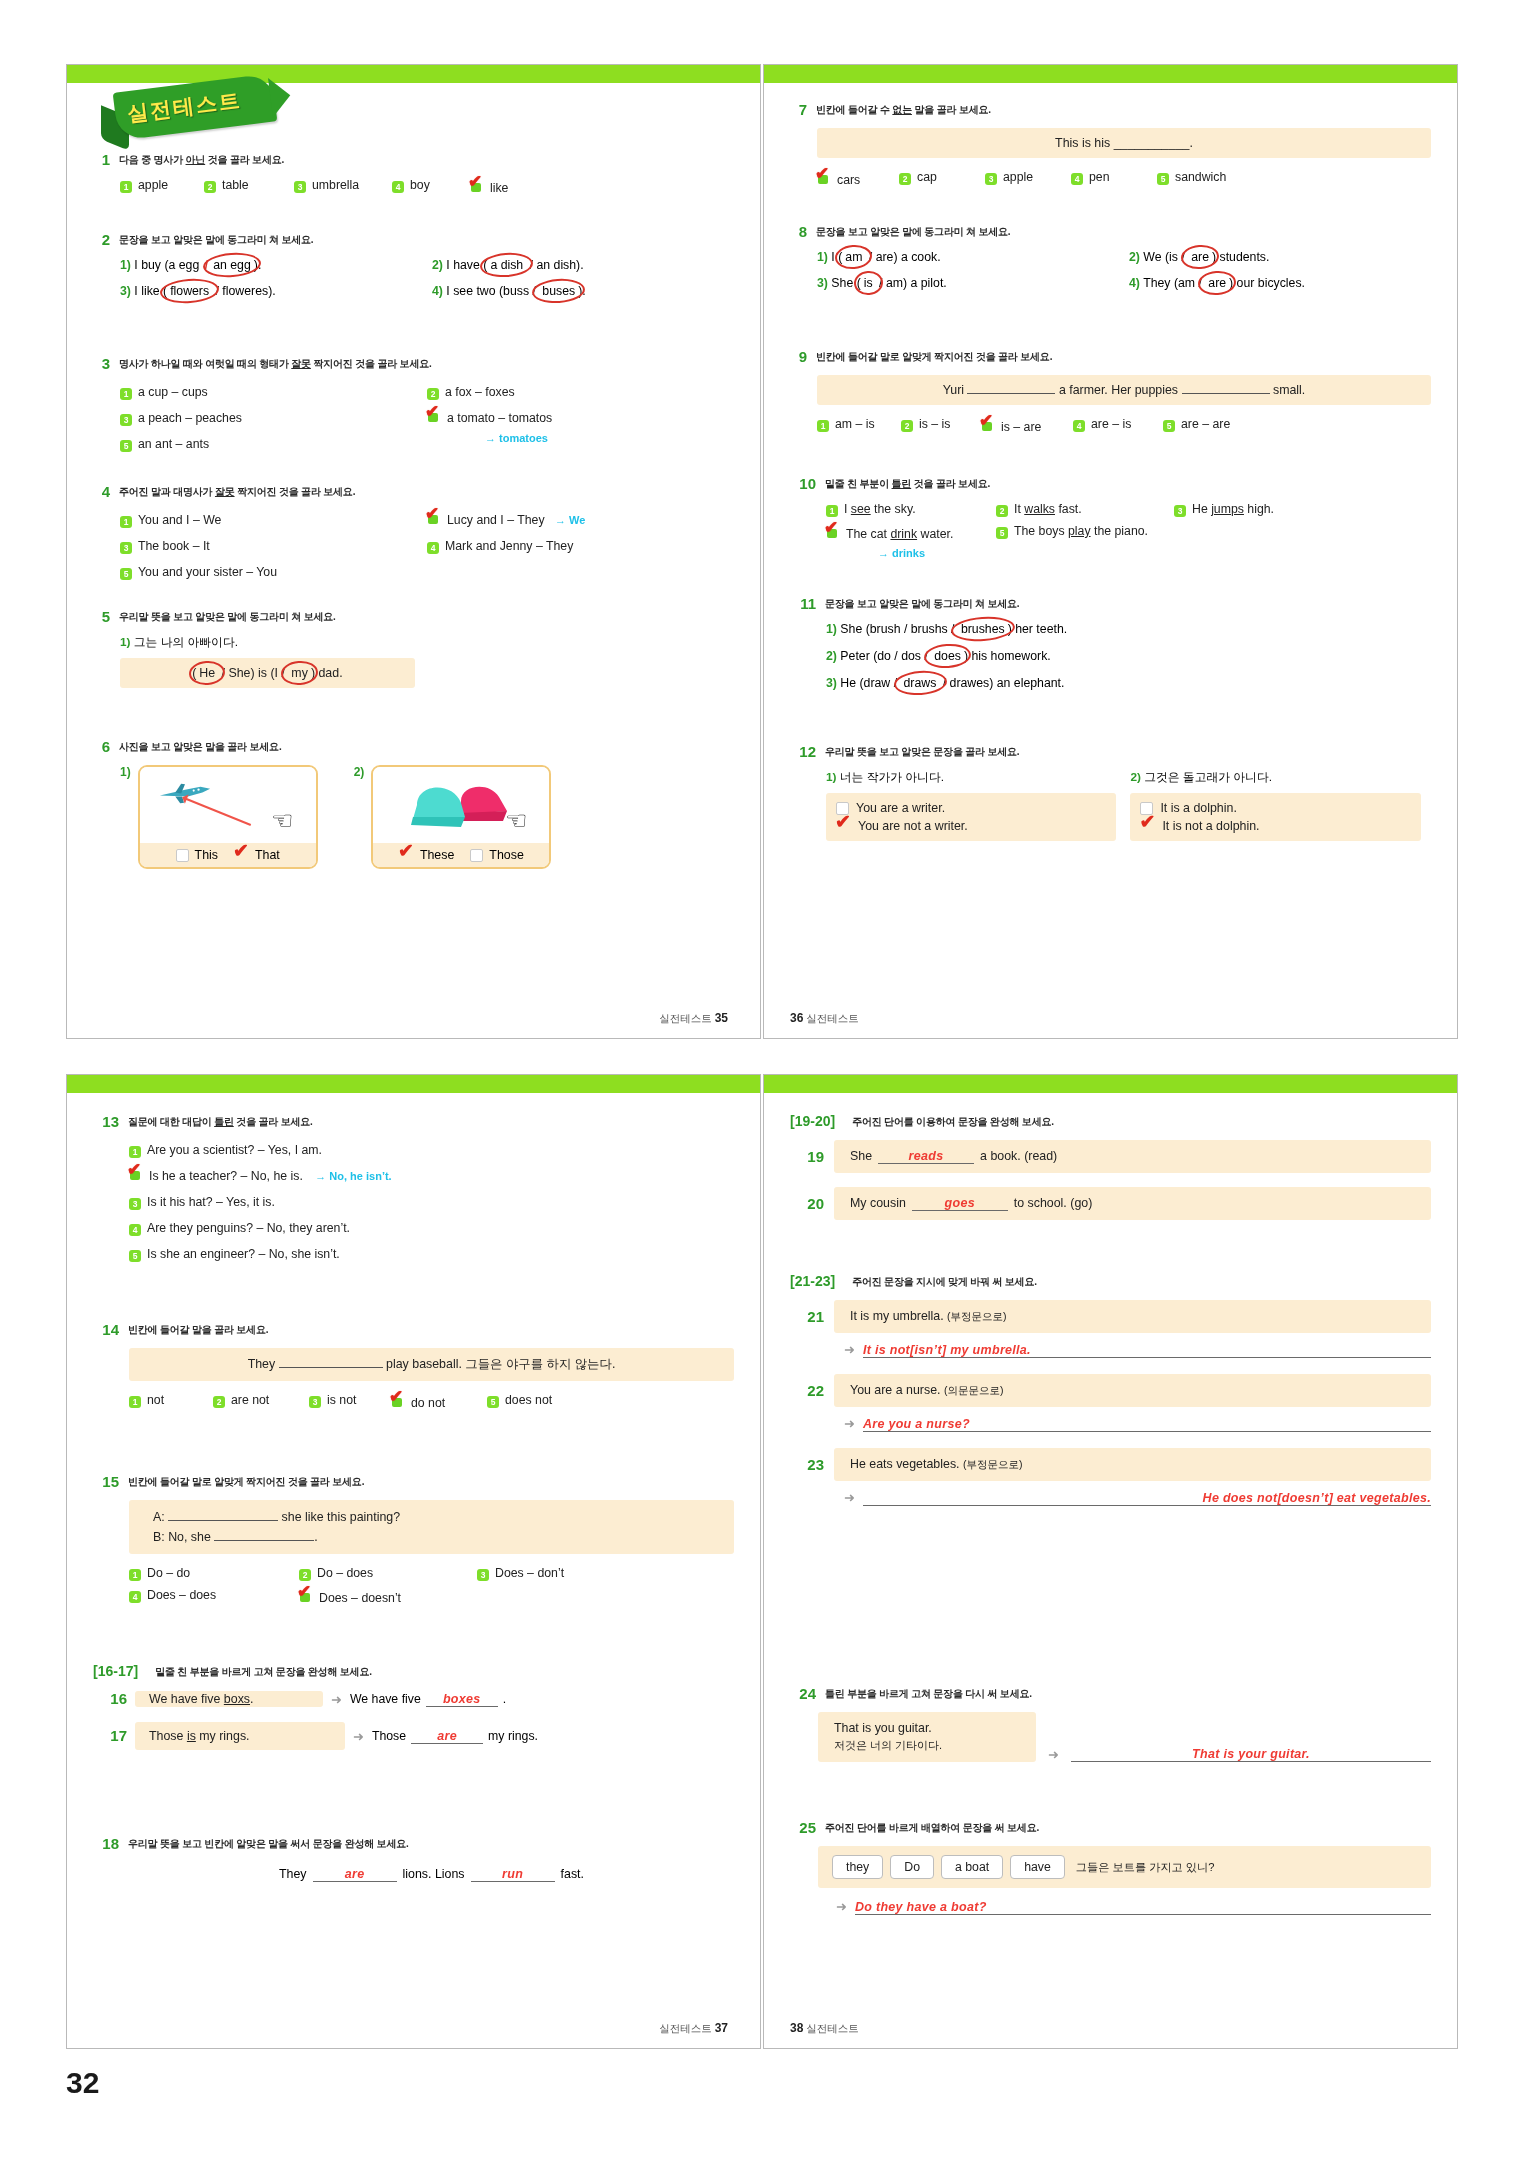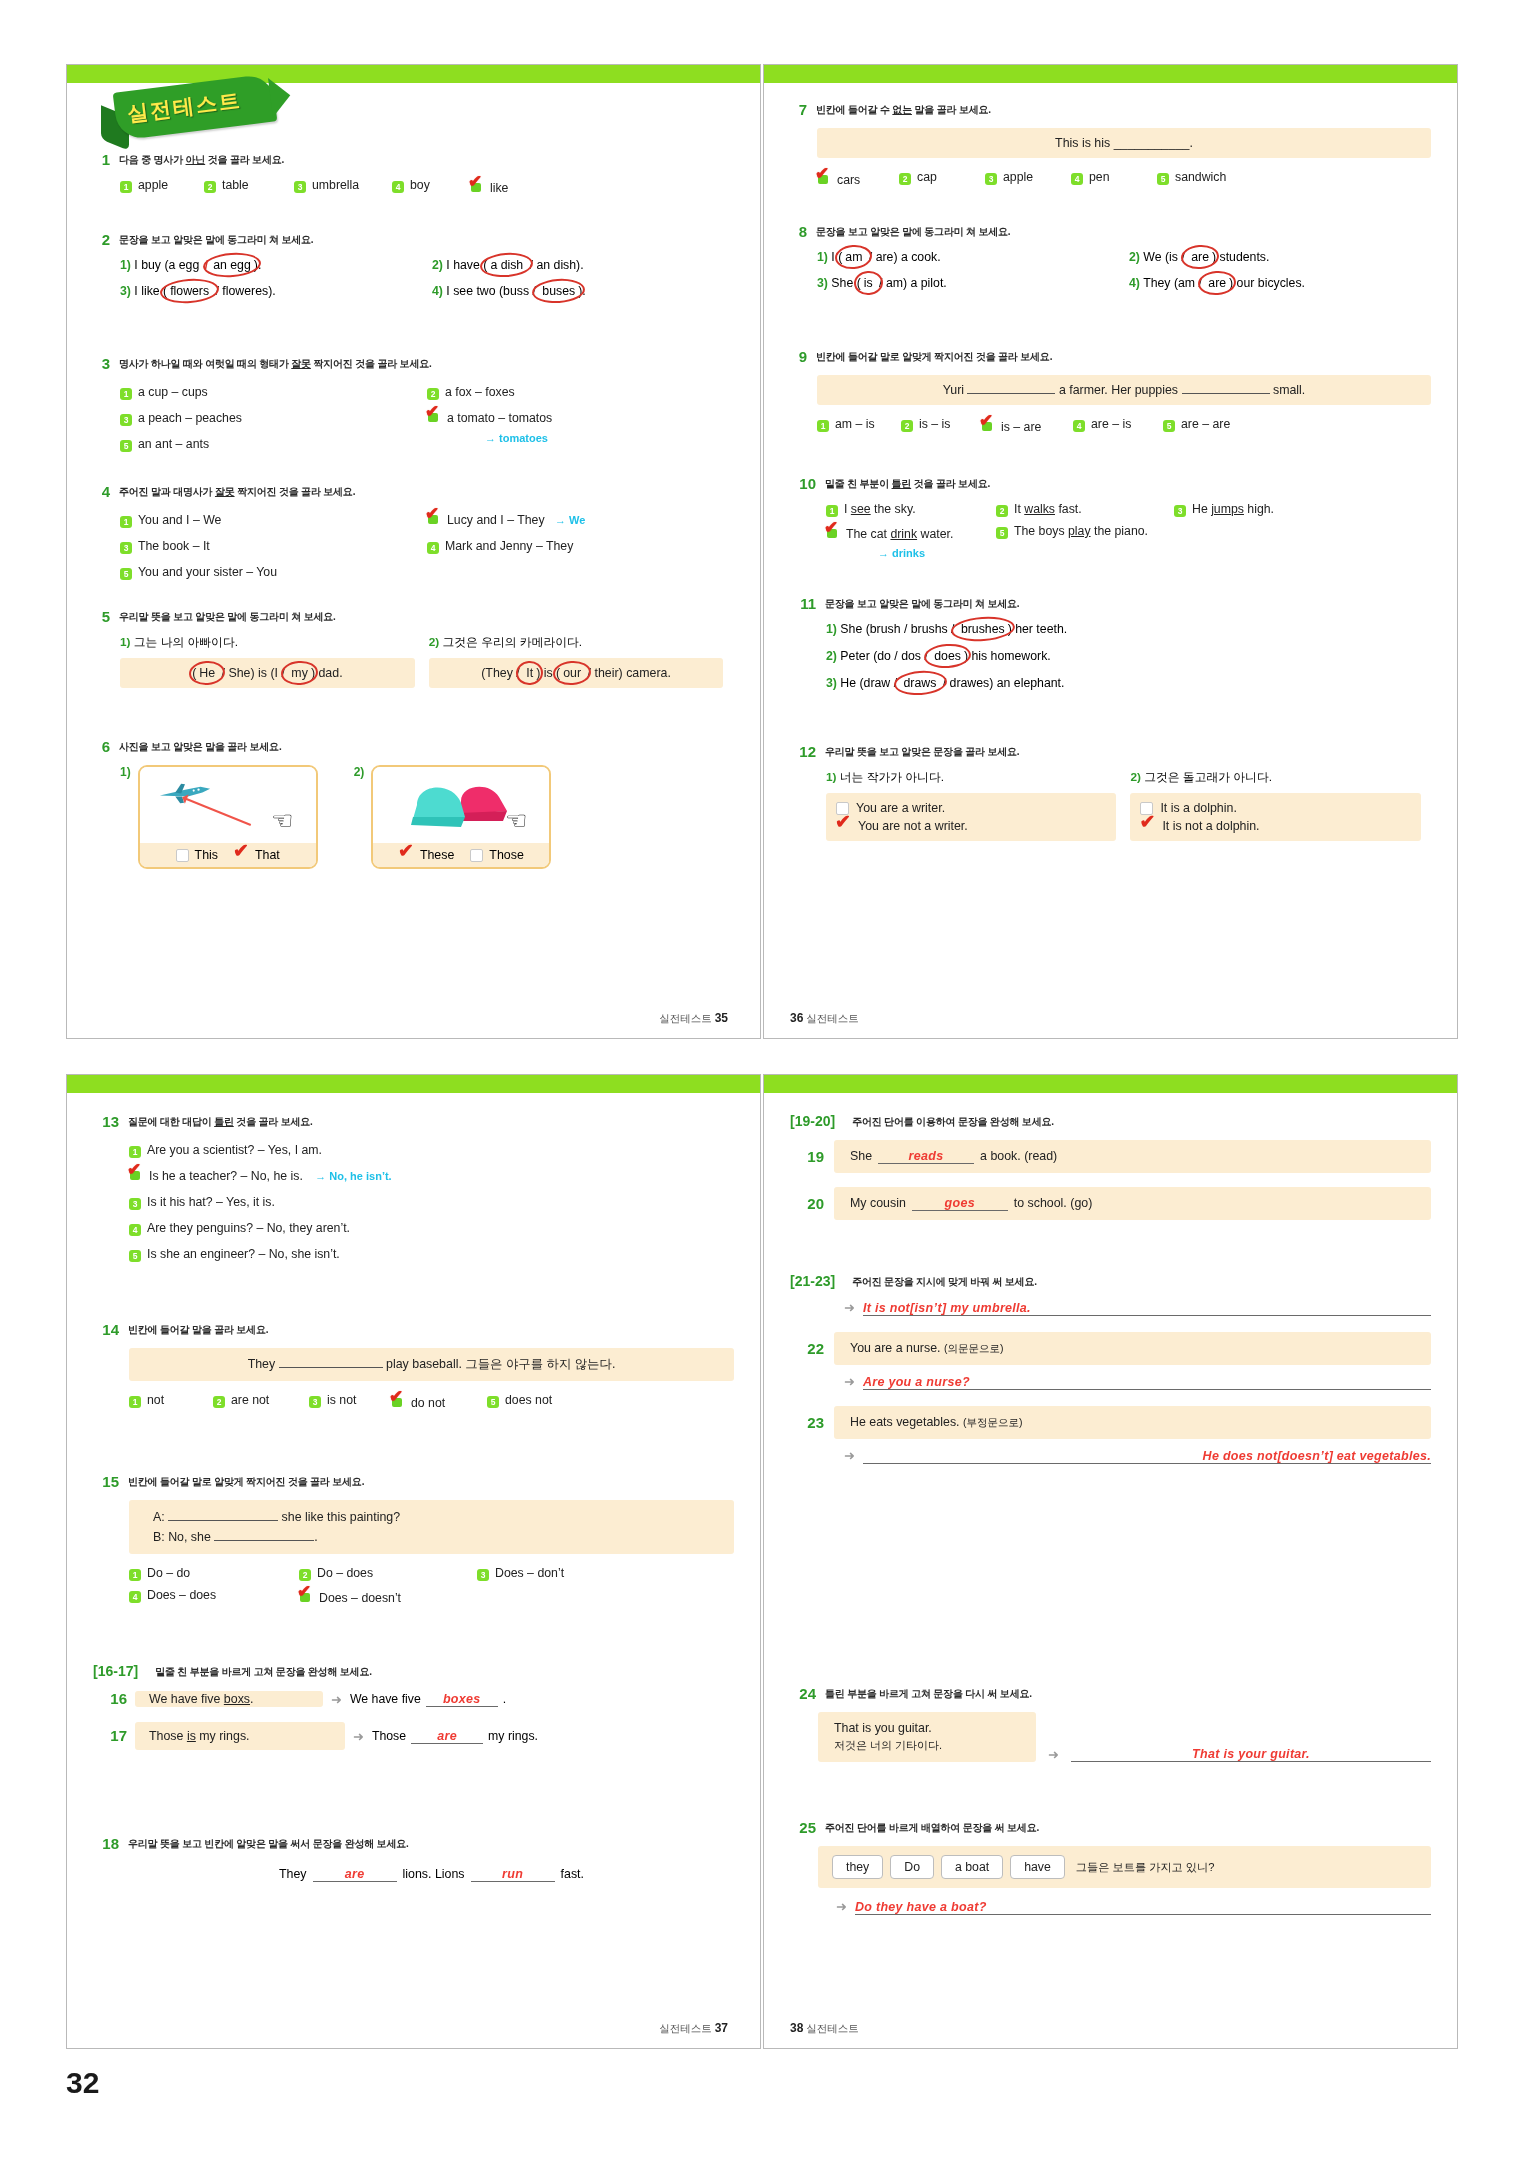--- a/index.html
+++ b/index.html
@@ -330,29 +330,20 @@
       </div>
       <div class="qbody">
         <div style="display:flex;gap:14px;">
           <div style="width:48%">
             <div style="font-size:11.8px;margin-bottom:7px;">
               <span style="color:#2e9b2a;font-weight:bold">1)</span>
               <span>그는 나의 아빠이다.</span>
             </div>
             <div class="box center">
               <span>(</span><span class="circ">He</span><span> / She) is (I / </span><span class="circ">my</span><span>) dad.</span>
-            </div>
-          </div>
-          <div style="width:48%">
-            <div style="font-size:11.8px;margin-bottom:7px;">
-              <span style="color:#2e9b2a;font-weight:bold">2)</span>
-              <span>그것은 우리의 카메라이다.</span>
-            </div>
-            <div class="box center">
-              <span>(They / </span><span class="circ">It</span><span>) is (</span><span class="circ">our</span><span> / their) camera.</span>
             </div>
           </div>
         </div>
       </div>
     </div>
 
     <div class="q" style="top:655px;">
       <div class="qhead">
         <span class="qnum">6</span>
         <span class="qtext">사진을 보고 알맞은 말을 골라 보세요.</span>
@@ -817,20 +808,27 @@
     </div>
 
     <div class="q" style="top:180px;">
       <div class="qhead">
         <span class="bracket">[21-23]</span>
         <span class="qtext">주어진 문장을 지시에 맞게 바꿔 써 보세요.</span>
       </div>
       <div class="qbody" style="padding-left:8px">
 
         <div style="margin-bottom:16px">
+          <div style="display:flex;align-items:center;gap:10px">
+            <span class="qnum wide">21</span>
+            <div class="box" style="flex:1;padding:9px 16px">
+              <span>It is my umbrella.</span>
+              <span style="font-size:10.5px">(부정문으로)</span>
+            </div>
+          </div>
           <div style="display:flex;align-items:baseline;gap:8px;margin-top:9px;padding-left:46px">
             <span class="arrow">➜</span>
             <span class="ul hand" style="flex:1;text-align:left">It is not[isn’t] my umbrella.</span>
           </div>
         </div>
 
         <div style="margin-bottom:16px">
           <div style="display:flex;align-items:center;gap:10px">
             <span class="qnum wide">22</span>
             <div class="box" style="flex:1;padding:9px 16px">

